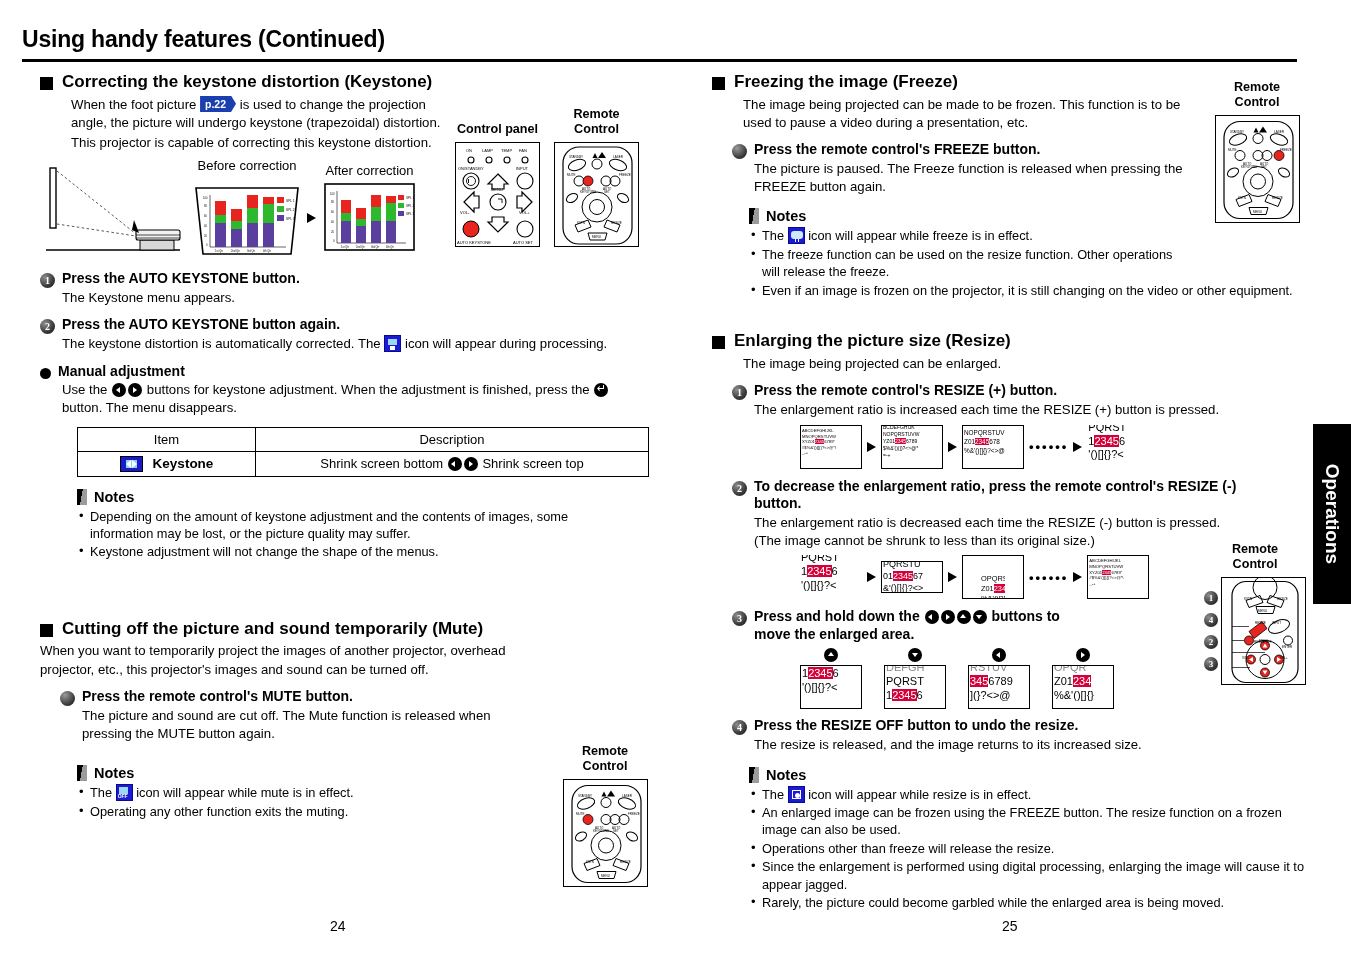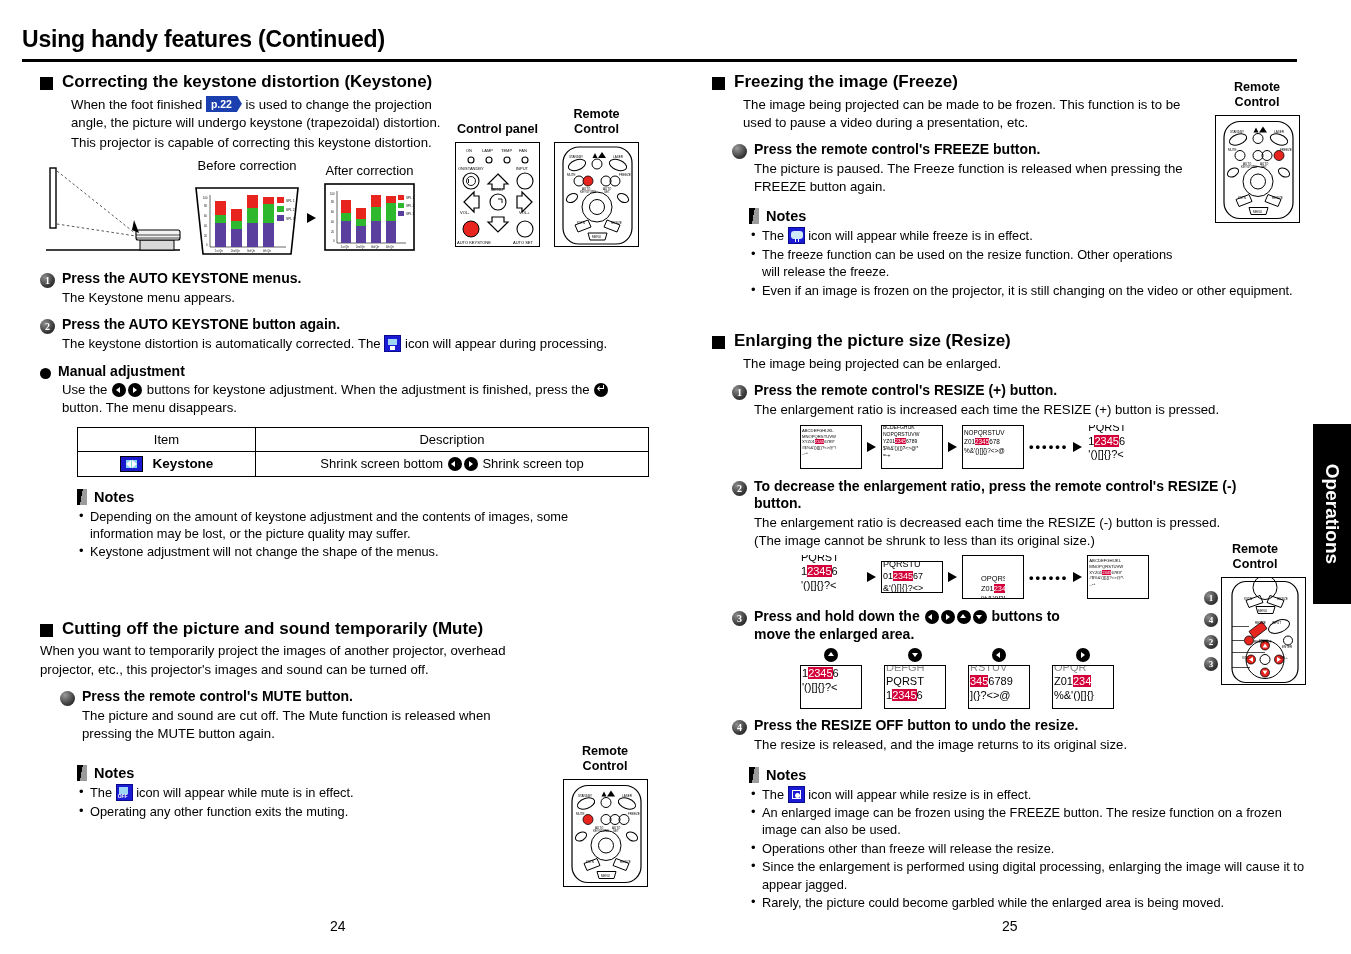--- a/index.html
+++ b/index.html
@@ -177,21 +177,21 @@
 <div class="col col-left">
 
   <div>
     <div class="sec-head">
       <div class="sq"></div>
       <div class="t">Correcting the keystone distortion (Keystone)</div>
     </div>
 
     <div style="margin-left:31px; width:375px;">
       <p class="body">
-        <span>When the foot finished</span>
+        <span>When the foot picture</span>
         <span class="pref">p.22</span>
         <span>is used to change the projection angle, the picture will undergo keystone (trapezoidal) distortion.</span>
       </p>
       <p class="body" style="margin-top:2px;">This projector is capable of correcting this keystone distortion.</p>
     </div>
 
     <div style="position:absolute; left:415px; top:35px; width:230px; display:flex; gap:14px; align-items:flex-end;">
 
       <div>
         <div class="cap" style="margin-bottom:5px;">Control panel</div>
@@ -386,21 +386,21 @@
               <text x="9" y="52">20</text>
                 <text x="11" y="61">0</text>
             </g>
           </svg>
         </div>
       </div>
     </div>
 
     <div class="step">
       <div class="num">1</div>
-      <div class="sttl">Press the AUTO KEYSTONE menus.</div>
+      <div class="sttl">Press the AUTO KEYSTONE button.</div>
     </div>
     <div class="step-body">The Keystone menu appears.</div>
 
     <div class="step">
       <div class="num">2</div>
       <div class="sttl">Press the AUTO KEYSTONE button again.</div>
     </div>
     <div class="step-body" style="width:580px;">
       <span>The keystone distortion is automatically corrected. The</span>
       <span class="ic key"></span>
@@ -786,21 +786,21 @@
             </g>
           </svg>
         </div>
       </div>
     </div>
 
     <div class="step" style="margin-left:20px;margin-top:8px;">
       <div class="num">4</div>
       <div class="sttl">Press the RESIZE OFF button to undo the resize.</div>
     </div>
-    <div class="step-body" style="margin-left:42px;">The resize is released, and the image returns to its original size.</div>
+    <div class="step-body" style="margin-left:42px;">The resize is released, and the image returns to its increased size.</div>
 
     <div style="margin-left:37px;">
       <div class="notes-head">
         <div class="note-ico"></div>
         <div class="nt">Notes</div>
       </div>
       <ul class="notes" style="width:565px;">
         <li>
           <span>The</span>
           <span class="ic resize"></span>

